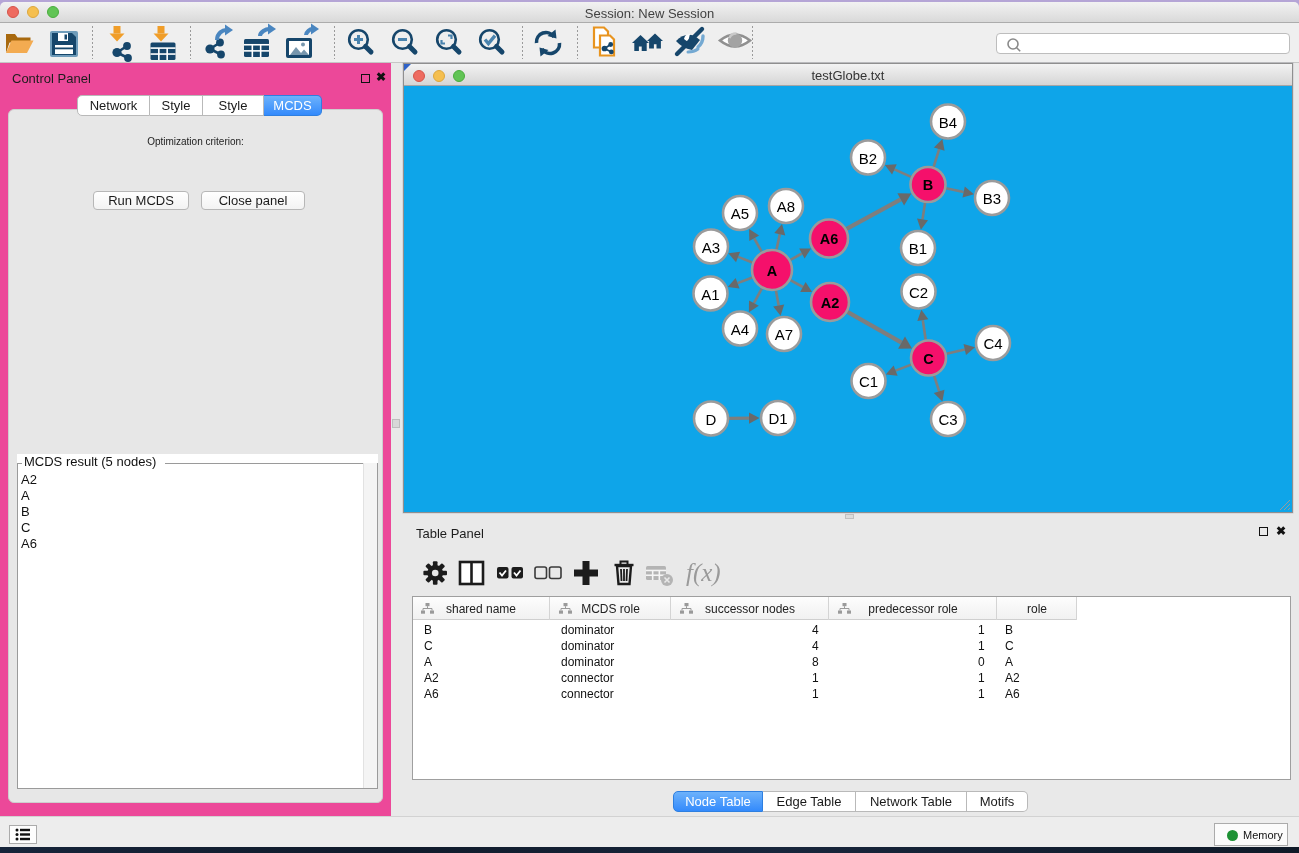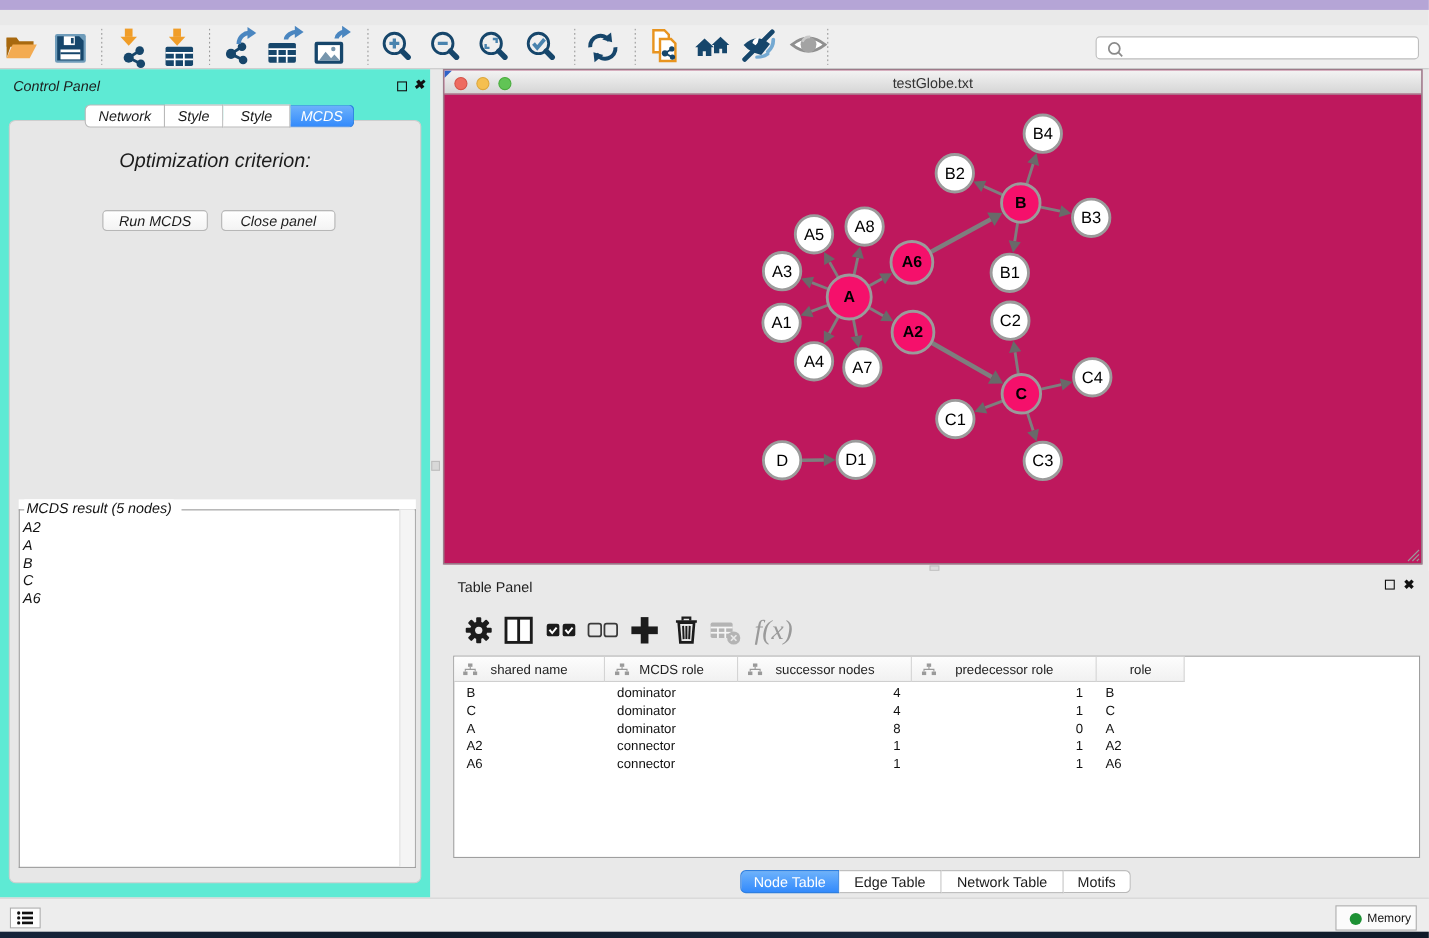--- a/index.html
+++ b/index.html
@@ -15,45 +15,45 @@
 #titlebar .r { left:7px;  background:#ee6b60; border:0.5px solid #d5544a; }
 #titlebar .y { left:27px; background:#f5bf4f; border:0.5px solid #dda73c; }
 #titlebar .g { left:47px; background:#61c455; border:0.5px solid #4aad3e; }
 
 
 #toolbar { left:0; top:23px; width:1299px; height:40px; background:#efefef; border-bottom:1px solid #c6c6c6; }
 .vsep { position:absolute; top:3px; height:33px; width:1px; background-image:linear-gradient(#9a9a9a 2px, transparent 2px); background-size:1px 4px; }
 #searchbox { position:absolute; left:996px; top:10px; width:294px; height:21px; background:#ffffff; border:1px solid #bdbdbd; border-radius:4px; }
 
 
-#cpanel { left:0; top:63px; width:391px; height:753px; background:#5eead4;font-style:italic; }
+#cpanel { left:0; top:63px; width:391px; height:753px; background:#ec4899; }
 #cpanel .hdr { position:absolute; left:12px; top:8px; font-size:13px; color:#1d1d1d; }
 #cp-inner { position:absolute; left:8px; top:46px; width:375px; height:694px; background:#e7e7e7; border:1px solid #cecece; border-radius:6px; }
 .tabs { position:absolute; display:flex; font-size:13px; }
 .tabs .tab { background:#ffffff; border:1px solid #b9b9b9; border-left:none; color:#1a1a1a; text-align:center; line-height:19px; height:21px; }
 .tabs .tab.first { border-left:1px solid #b9b9b9; border-radius:5px 0 0 5px; }
 .tabs .tab.last { border-radius:0 5px 5px 0; }
 .tabs .tab.sel { background:linear-gradient(#6db2fb,#338afc); border-color:#2e7fe0; color:#ffffff; }
 #cp-tabs { left:77px; top:32px; }
-#opt-label { position:absolute; left:0; width:391px; top:73px; text-align:center; font-size:18px; color:#1c1c1c; }
+#opt-label { position:absolute; left:0; width:391px; top:73px; text-align:center; font-size:10px; color:#1c1c1c; }
 #combo { position:absolute; left:43px; top:95px; width:311px; height:22px; background:#ffffff; border:1px solid #b3b3b3; border-radius:5px; }
 #combo .txt { position:absolute; left:12px; top:3px; font-size:13.5px; color:#1c1c1c; }
 #combo .cap { position:absolute; right:-1px; top:-1px; width:21px; height:22px; background:linear-gradient(#68aefb,#2e81f8); border-radius:0 5px 5px 0; }
 .btn { position:absolute; height:19px; background:linear-gradient(#ffffff,#f3f3f3); border:1px solid #b7b7b7; border-radius:4px; font-size:13px; color:#1c1c1c; text-align:center; line-height:17px; }
 #groupbox { position:absolute; left:17px; top:391px; width:361px; height:335px; background:#ffffff; }
 #groupbox .bl { position:absolute; background:#9a9a9a; }
 #groupbox .lbl { position:absolute; left:5px; top:0px; background:#ffffff; padding:0 2px; font-size:13px; color:#111; }
 #gb-scroll { position:absolute; right:1px; top:9px; bottom:1px; width:14px; background:#f4f4f4; border-left:1px solid #e2e2e2; }
 #gb-list { position:absolute; left:4px; top:18px; font-size:13px; color:#111; line-height:16px; }
 
 
 #vsplit-handle { left:392px; top:419px; width:8px; height:9px; background:#d8d8d8; border:1px solid #bdbdbd; }
 
 
-#netwin { left:403px; top:63px; width:890px; height:450px; background:#be185d; border:1px solid #8f8f8f; box-shadow:0 0 0 0.5px rgba(120,120,140,0.3); }
+#netwin { left:403px; top:63px; width:890px; height:450px; background:#0ea5e9; border:1px solid #8f8f8f; box-shadow:0 0 0 0.5px rgba(120,120,140,0.3); }
 #netwin .wtitle { position:absolute; left:0; top:0; width:100%; height:22px; background:linear-gradient(#f3f3f3,#d5d5d5); border-bottom:1px solid #a5a5a5; }
 #netwin .wtitle .t { position:absolute; width:100%; top:4px; text-align:center; font-size:13px; color:#333; }
 #netwin .r { left:9px;  background:#ee6b60; border:0.5px solid #d5544a; top:6px; }
 #netwin .y { left:29px; background:#f5bf4f; border:0.5px solid #dda73c; top:6px; }
 #netwin .g { left:49px; background:#61c455; border:0.5px solid #4aad3e; top:6px; }
 #graph { position:absolute; left:0; top:22px; }
 
 
 #tpanel { left:403px; top:519px; width:896px; height:297px; background:#e9e9e9; }
 #tpanel .hdr { position:absolute; left:13px; top:7px; font-size:13px; color:#1d1d1d; }
@@ -73,20 +73,26 @@
 #sb-btn { position:absolute; left:9px; top:8px; width:28px; height:19px; background:#fdfdfd; border:1px solid #ababab; }
 #mem-btn { position:absolute; left:1214px; top:6px; width:74px; height:23px; background:#fbfbfb; border:1px solid #ababab; font-size:11px; color:#111; }
 #mem-btn .dot { position:absolute; left:12px; top:5.5px; width:11px; height:11px; border-radius:50%; background:#1d9134; }
 #mem-btn .t { position:absolute; left:28px; top:5px; }
 #bottomstrip { left:0; top:847px; width:1299px; height:6px; background:linear-gradient(90deg,#16243a,#101b2b 30%,#18263c 60%,#0f1a28); }
 </style>
 </head>
 <body>
 <div id="app">
   <div id="purpletop" class="abs"></div>
+  <div id="titlebar" class="abs">
+    <div class="tl r"></div>
+      <div class="tl y"></div>
+      <div class="tl g"></div>
+    <div class="title">Session: New Session</div>
+  </div>
 
   <div id="toolbar" class="abs">
     <svg width="1299" height="40" viewBox="0 0 1299 40" style="position:absolute;left:0;top:0">
         <g transform="translate(3,3)">
           <path d="M3,8 h9 l2.5,3.5 h13 v5 h-24.5 z" fill="#a8690f"></path>
 <path d="M3,8 v19 l4,-12 h-1 z" fill="#a8690f"></path>
 <path d="M3,27 l5.5,-12.5 h22 L24,27 z" fill="#f3ab51"></path>
         </g>
 <g transform="translate(47,3)">
           <rect x="3" y="5" width="28" height="26" rx="2" fill="#6f9cba"></rect>

